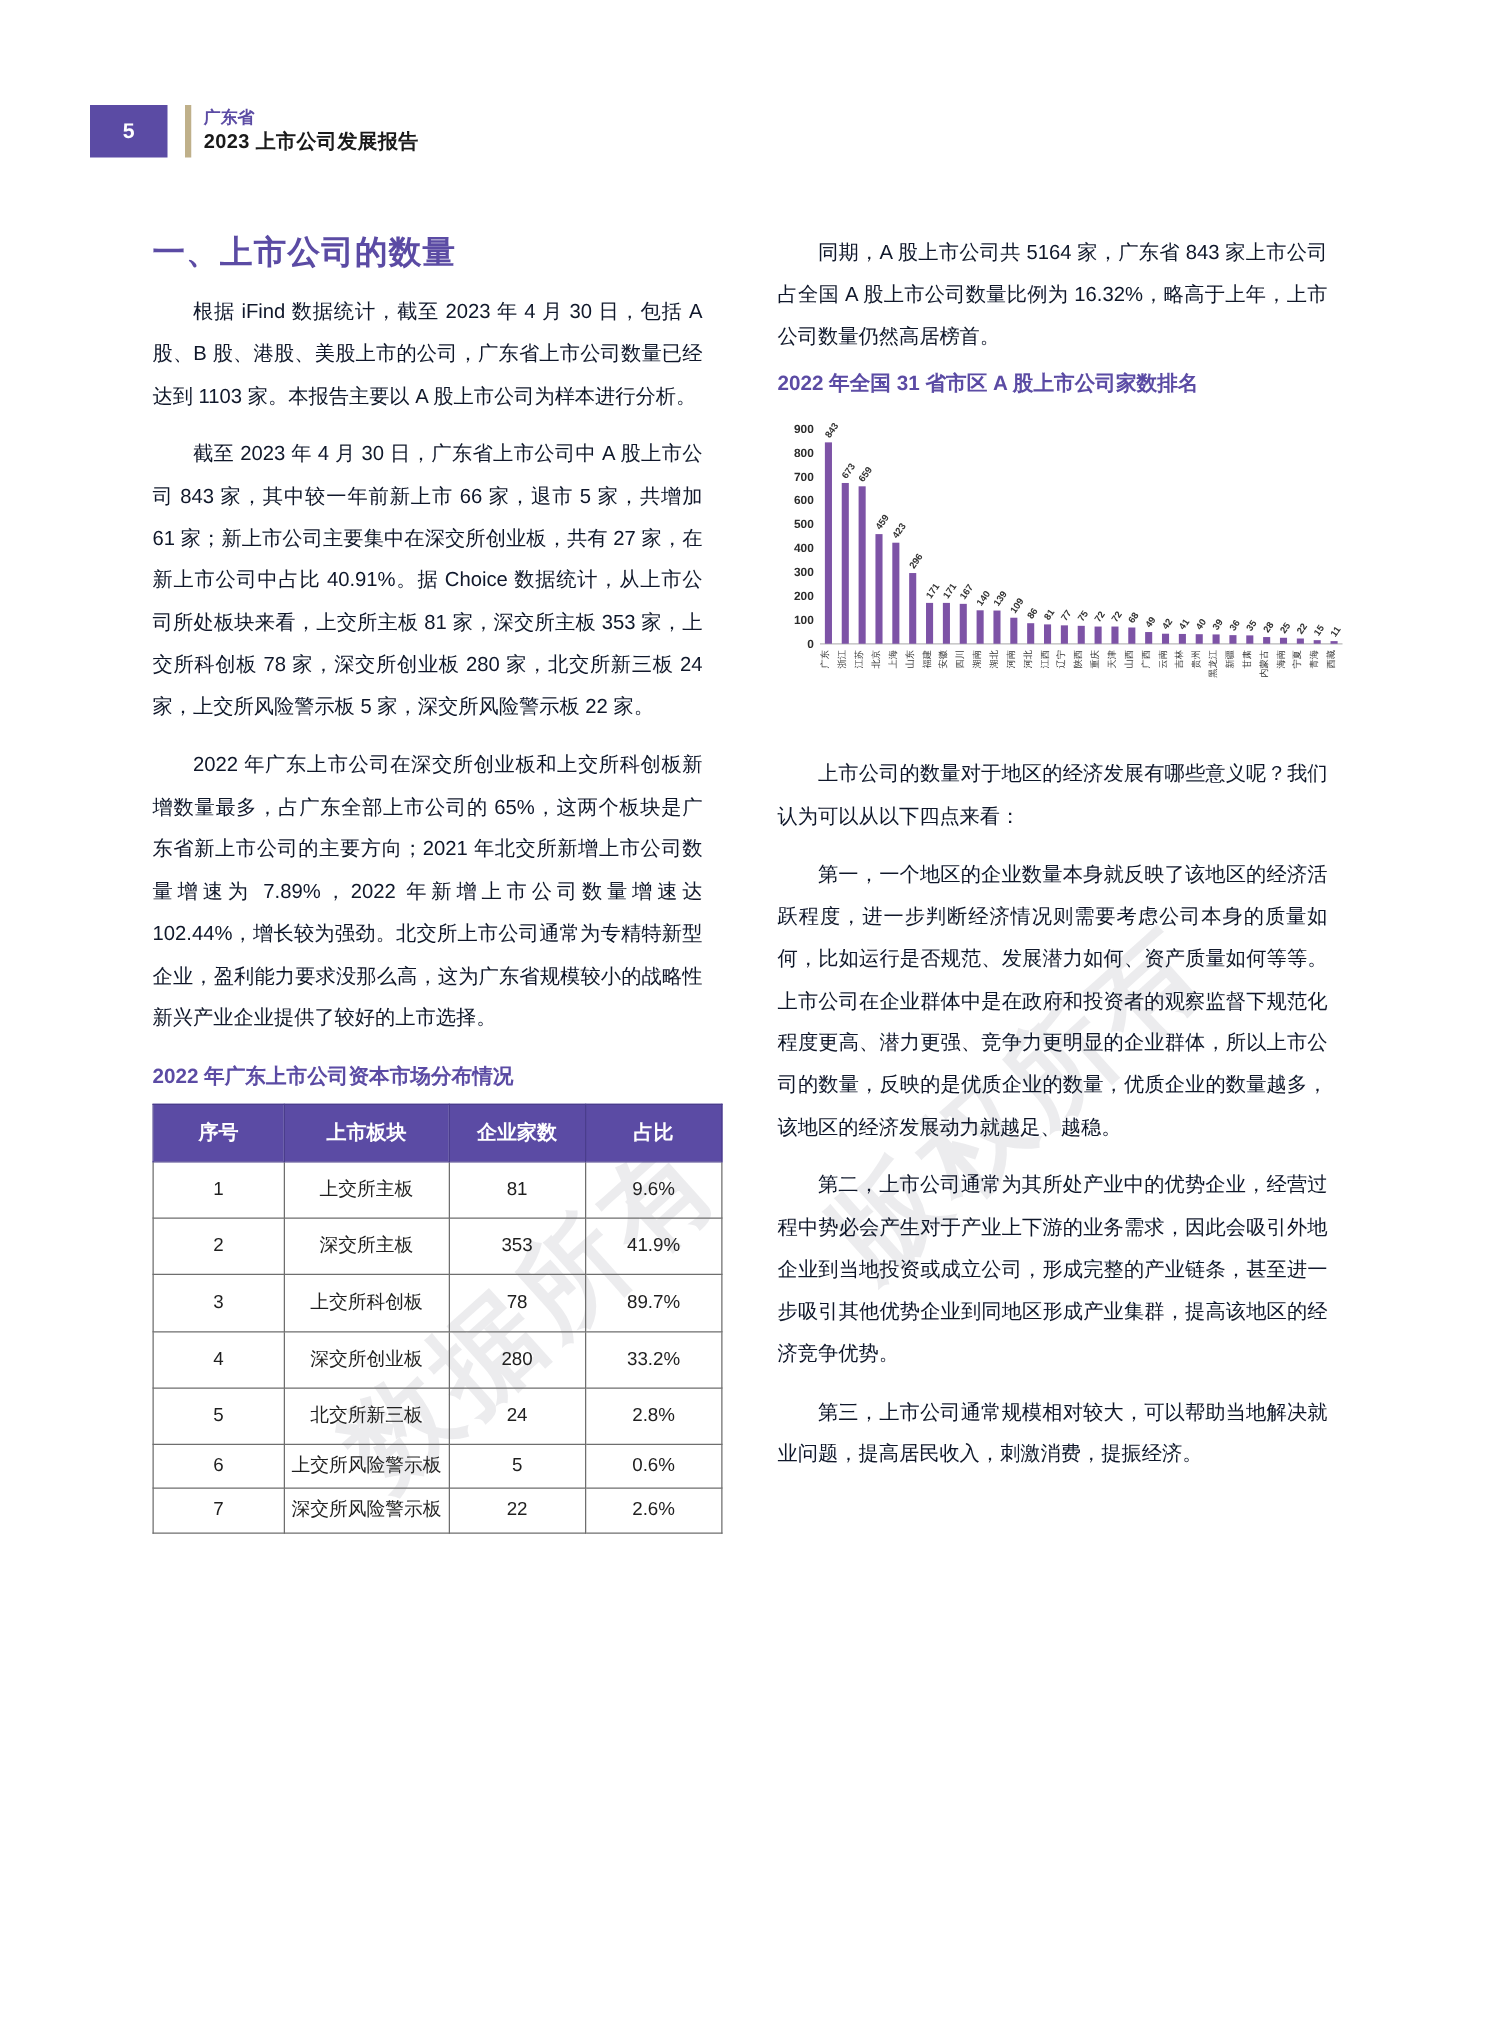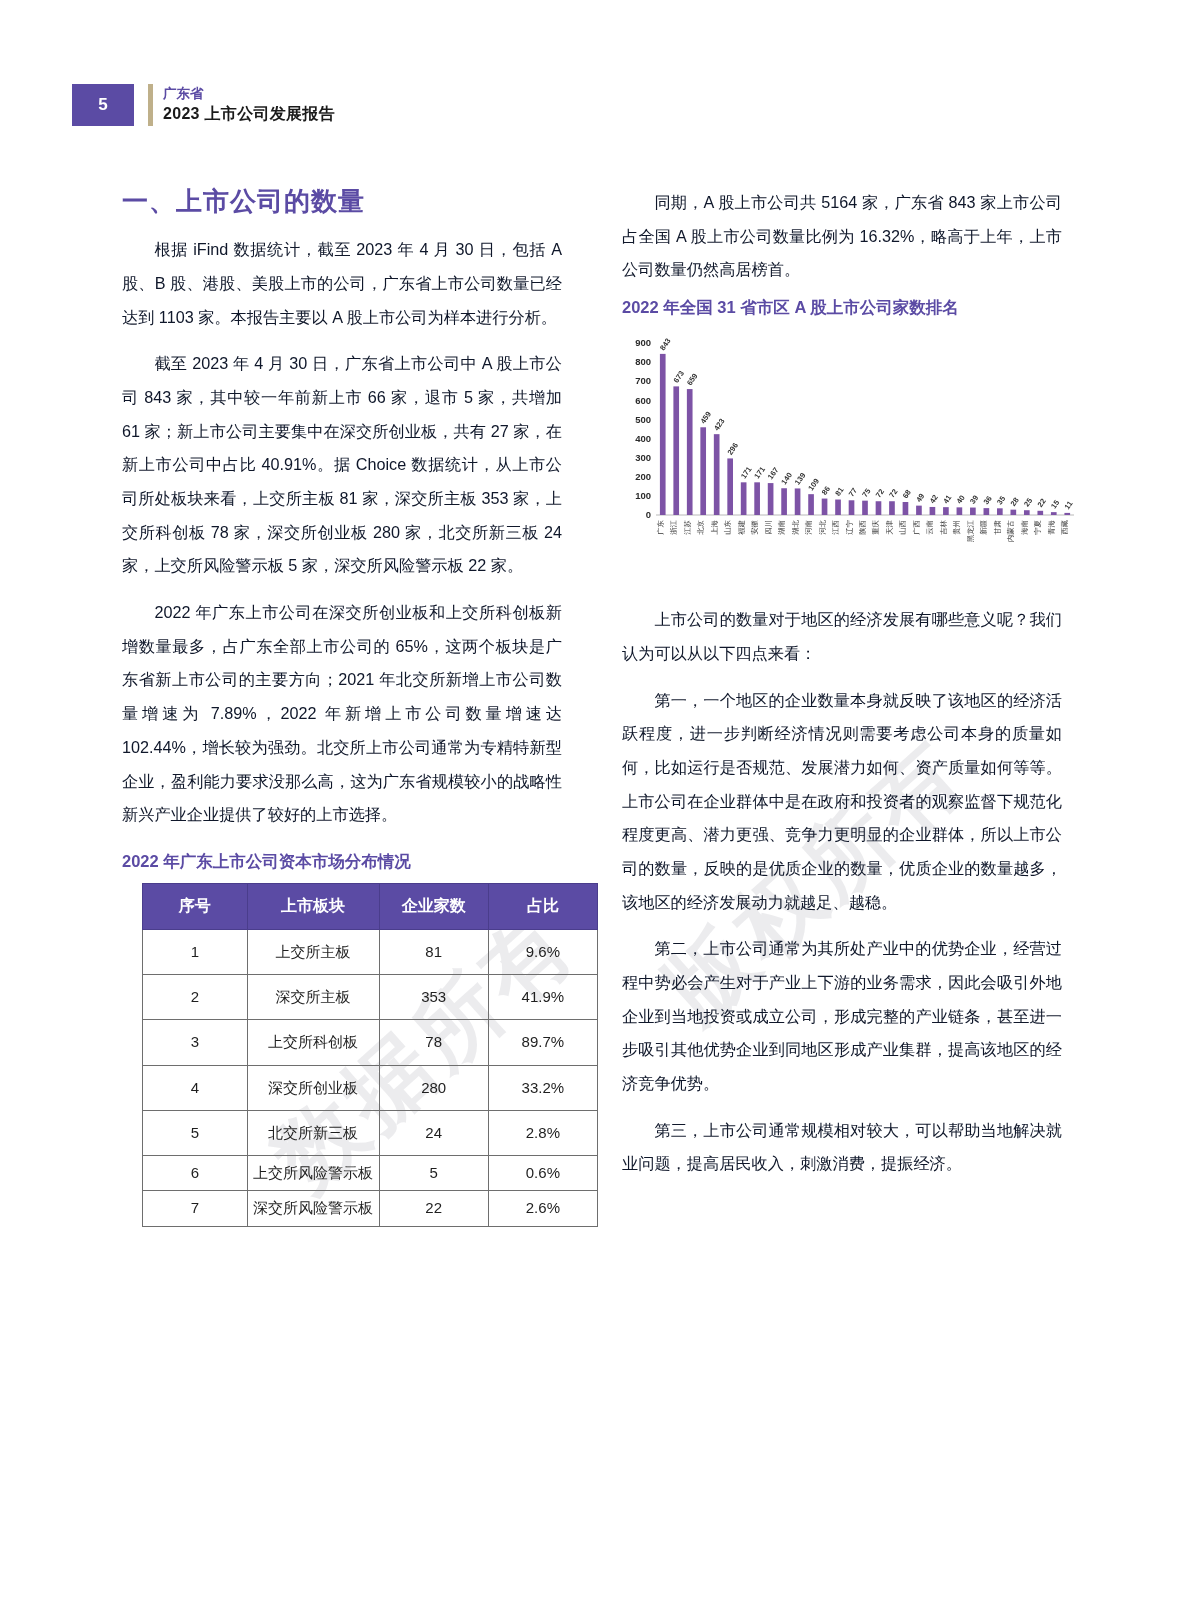--- a/index.html
+++ b/index.html
@@ -73,21 +73,20 @@
   .fig-title{
     font-size:16.5px; font-weight:700; color:#5b4ba4;
     text-align:left; margin:6px 0 10px 0; line-height:1.4;
   }
   .fig-title.left-tbl{ margin-top:18px; }
 
   
   table.dist{
     border-collapse:collapse; width:100%;
     font-size:15px;
-    margin-left:20px;
   }
   table.dist th{
     background:#5b4ba4; color:#fff; font-weight:700;
     padding:12px 4px; border:1px solid #4a3d8c;
     font-size:16px;
   }
   table.dist td{
     border:1px solid #6e6e6e; text-align:center;
     padding:12px 4px; color:#1f1f1f; line-height:1.35;
   }

